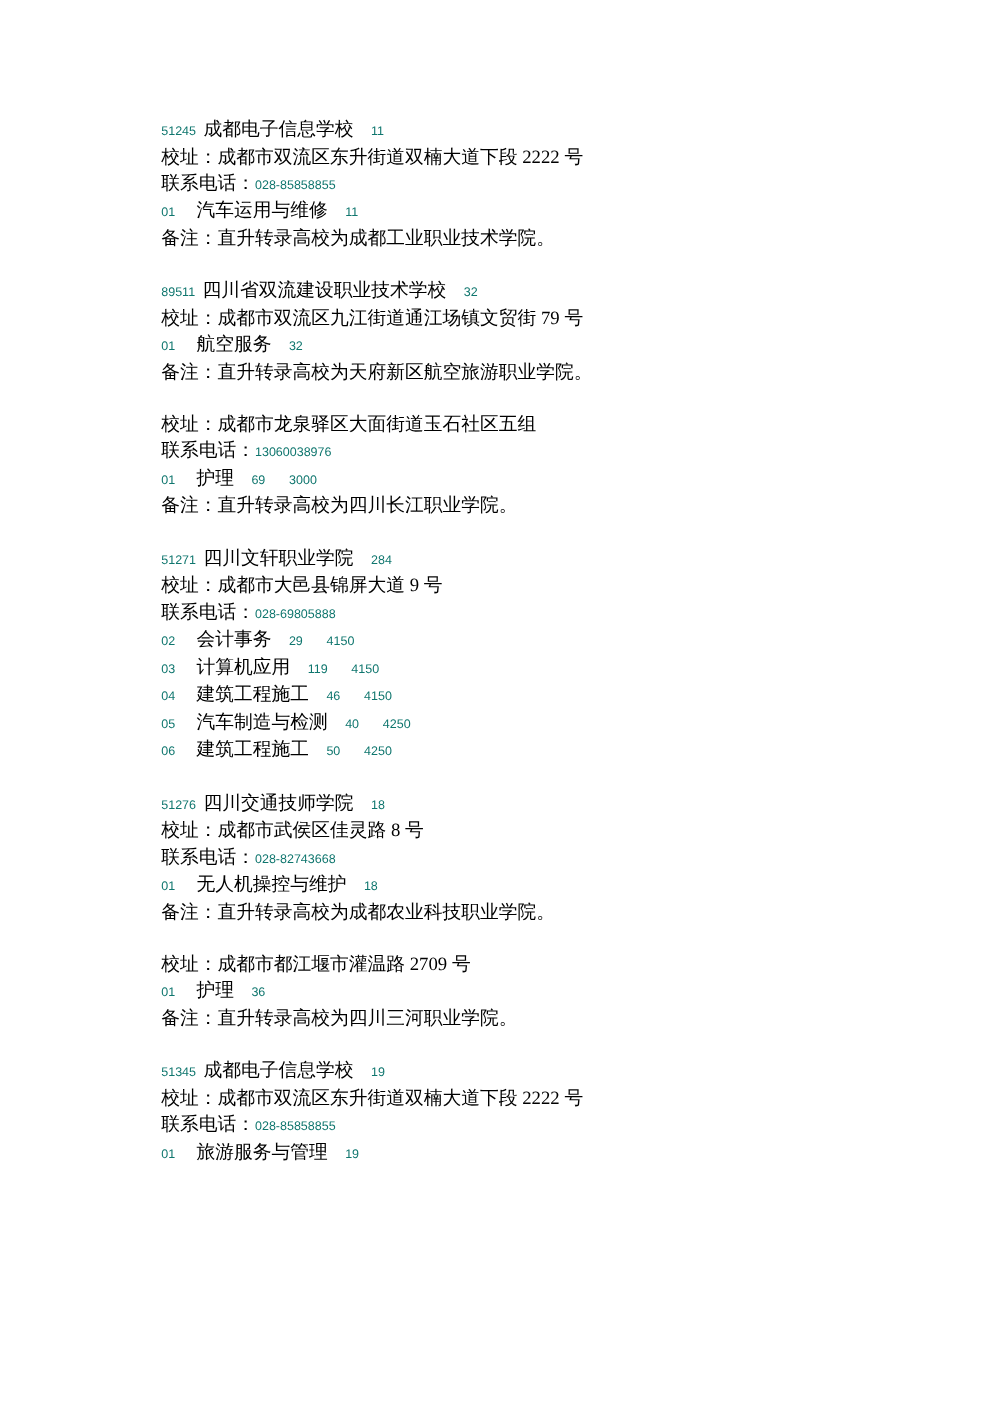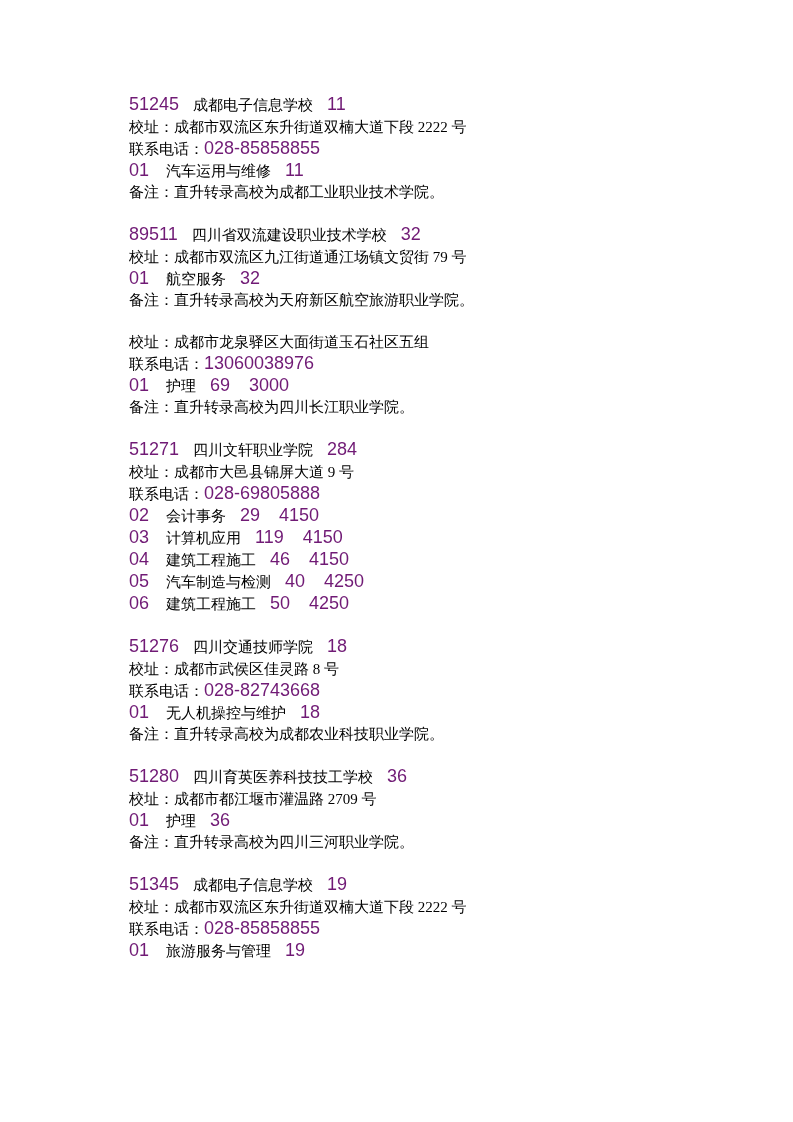--- a/index.html
+++ b/index.html
@@ -13,24 +13,24 @@
     font-family: "Liberation Serif", "DejaVu Serif", serif;
     font-size: 15px;
     line-height: 21px;
     color: #000000;
     overflow: hidden;
   }
   p.line { margin: 0; padding: 0; white-space: nowrap; }
   .blank-line { height: 21px; }
   .num {
     font-family: "Liberation Sans", "DejaVu Sans", sans-serif;
-    font-size: 18px;
-    color: #701a75;
+    font-size: 10px;
+    color: #0f766e;
   }
-  .school-name { margin-left: 14px; font-family: Liberation Mono, monospace; }
+  .school-name { margin-left: 6px; font-family: Liberation Mono, monospace; }
   .head-quota { margin-left: 14px; }
   .major-name { margin-left: 17px; }
   .major-quota { margin-left: 14px; }
   .major-fee { margin-left: 19px; }
 </style>
 </head>
 <body>
 
 <div class="page">
 
@@ -74,21 +74,20 @@
   <div>
     <p class="line"><span class="num">51276</span><span class="school-name">四川交通技师学院</span><span class="num head-quota">18</span></p>
     <p class="line"><span>校址：</span><span>成都市武侯区佳灵路 8 号</span></p>
     <p class="line"><span>联系电话：</span><span class="num">028-82743668</span></p>
     <p class="line"><span class="num">01</span><span class="major-name">无人机操控与维护</span><span class="num major-quota">18</span></p>
     <p class="line"><span>备注：</span><span>直升转录高校为成都农业科技职业学院。</span></p>
   </div>
   <div class="blank-line"></div>
 
   <div>
-    <p class="line"><span class="num">51280</span><span class="school-name">四川育英医养科技技工学校</span><span class="num head-quota">36</span></p>
     <p class="line"><span>校址：</span><span>成都市都江堰市灌温路 2709 号</span></p>
     <p class="line"><span class="num">01</span><span class="major-name">护理</span><span class="num major-quota">36</span></p>
     <p class="line"><span>备注：</span><span>直升转录高校为四川三河职业学院。</span></p>
   </div>
   <div class="blank-line"></div>
 
   <div>
     <p class="line"><span class="num">51345</span><span class="school-name">成都电子信息学校</span><span class="num head-quota">19</span></p>
     <p class="line"><span>校址：</span><span>成都市双流区东升街道双楠大道下段 2222 号</span></p>
     <p class="line"><span>联系电话：</span><span class="num">028-85858855</span></p>

